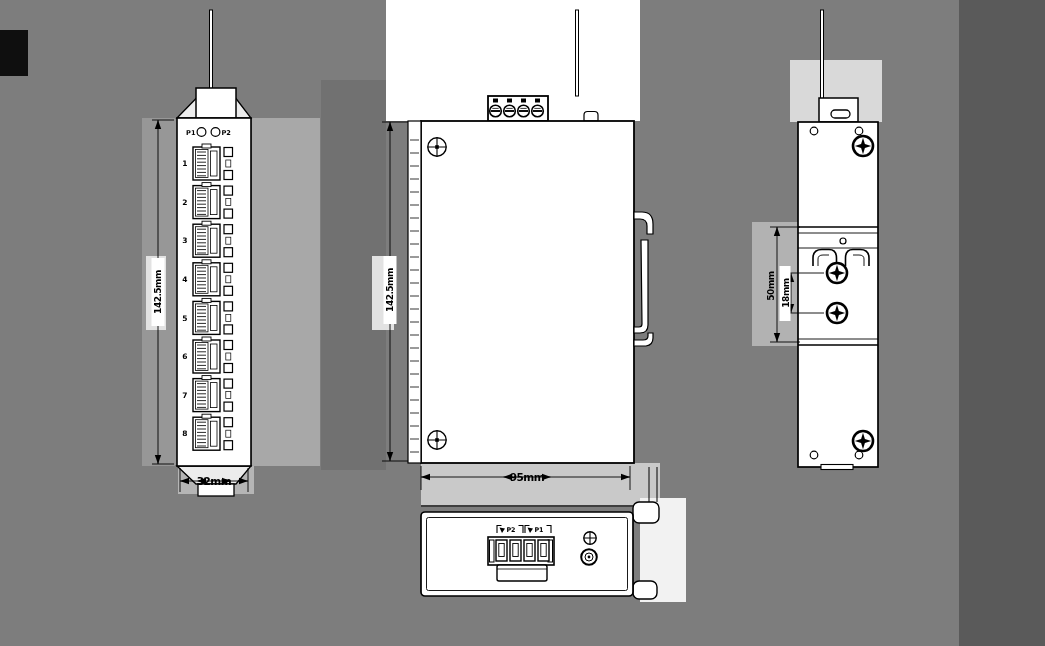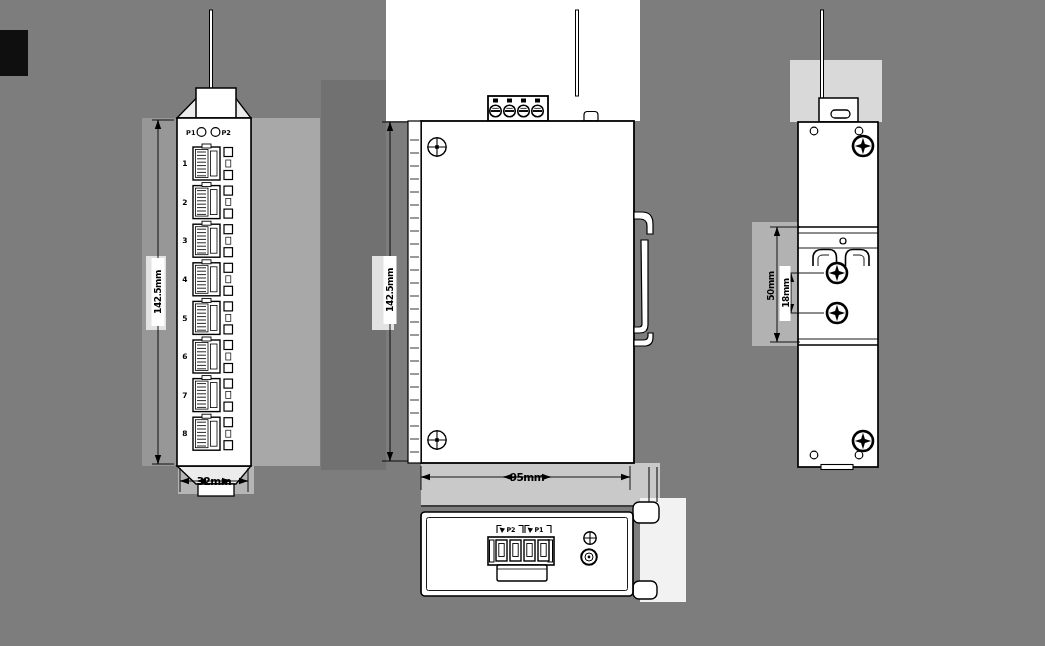--- a/index.html
+++ b/index.html
@@ -1,17 +1,17 @@
 <!DOCTYPE html>
 <html style="--color-line: #000000; --color-fill: #ffffff; --color-background: #7d7d7d;"><head>
 <meta charset="utf-8">
 <style>
   html,body{margin:0;padding:0;background:#5a5a5a;}
   #canvas{
-    position:relative;width:1045px;height:646px;overflow:hidden;
+    position:relative;width:959px;height:646px;overflow:hidden;
     background:var(--color-background,#7d7d7d);
     font-family:"DejaVu Sans","Liberation Sans",sans-serif;
   }
   svg text{fill:#000;font-family:"DejaVu Sans","Liberation Sans",sans-serif;}
   .dim{font-size:10.5px;font-weight:700;letter-spacing:-0.5px;}
   .vdim{font-size:9px;font-weight:700;letter-spacing:-0.5px;}
   .portnum{font-size:7.5px;font-weight:700;}
   .ledlbl{font-size:6.6px;font-weight:700;}
   .termlbl{font-size:6.4px;font-weight:700;}
 </style>

